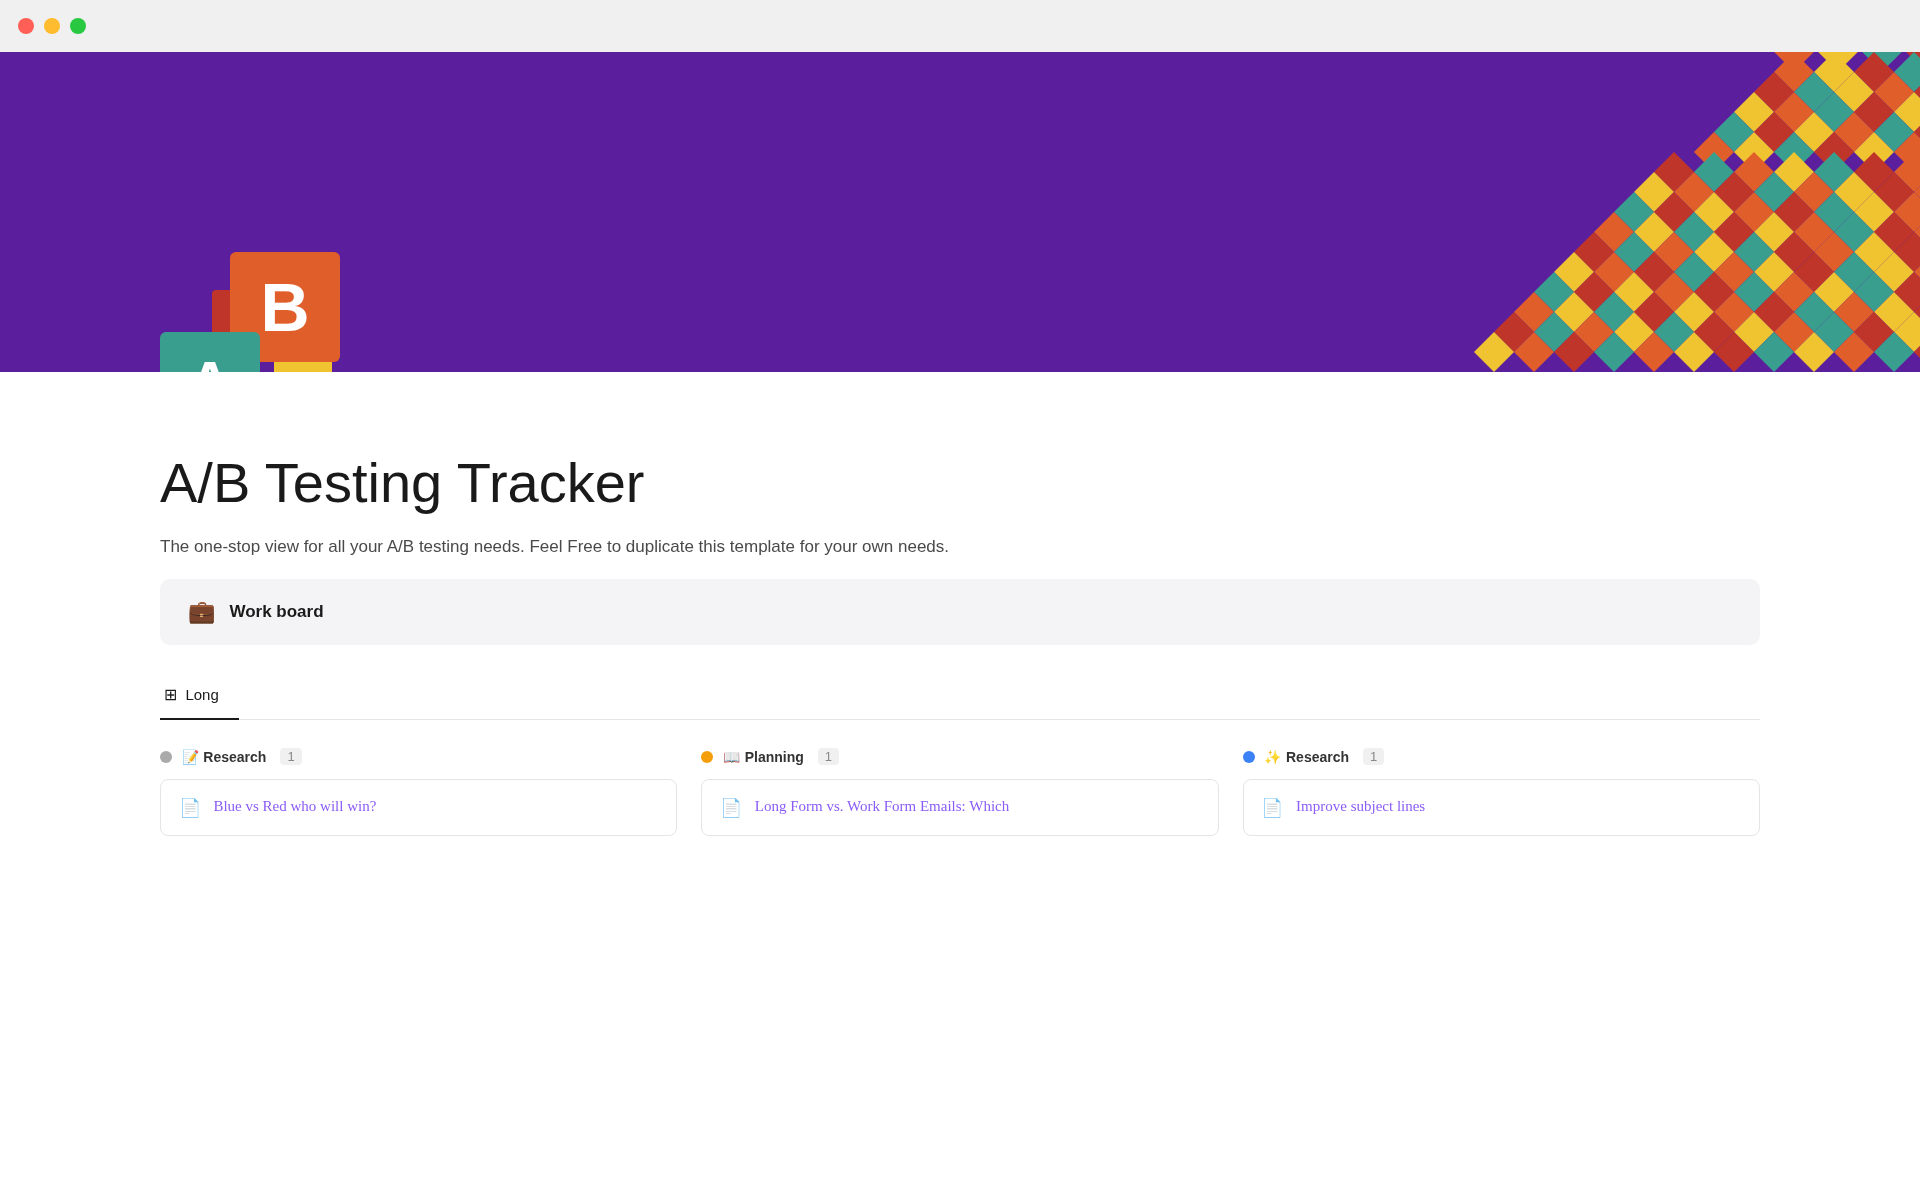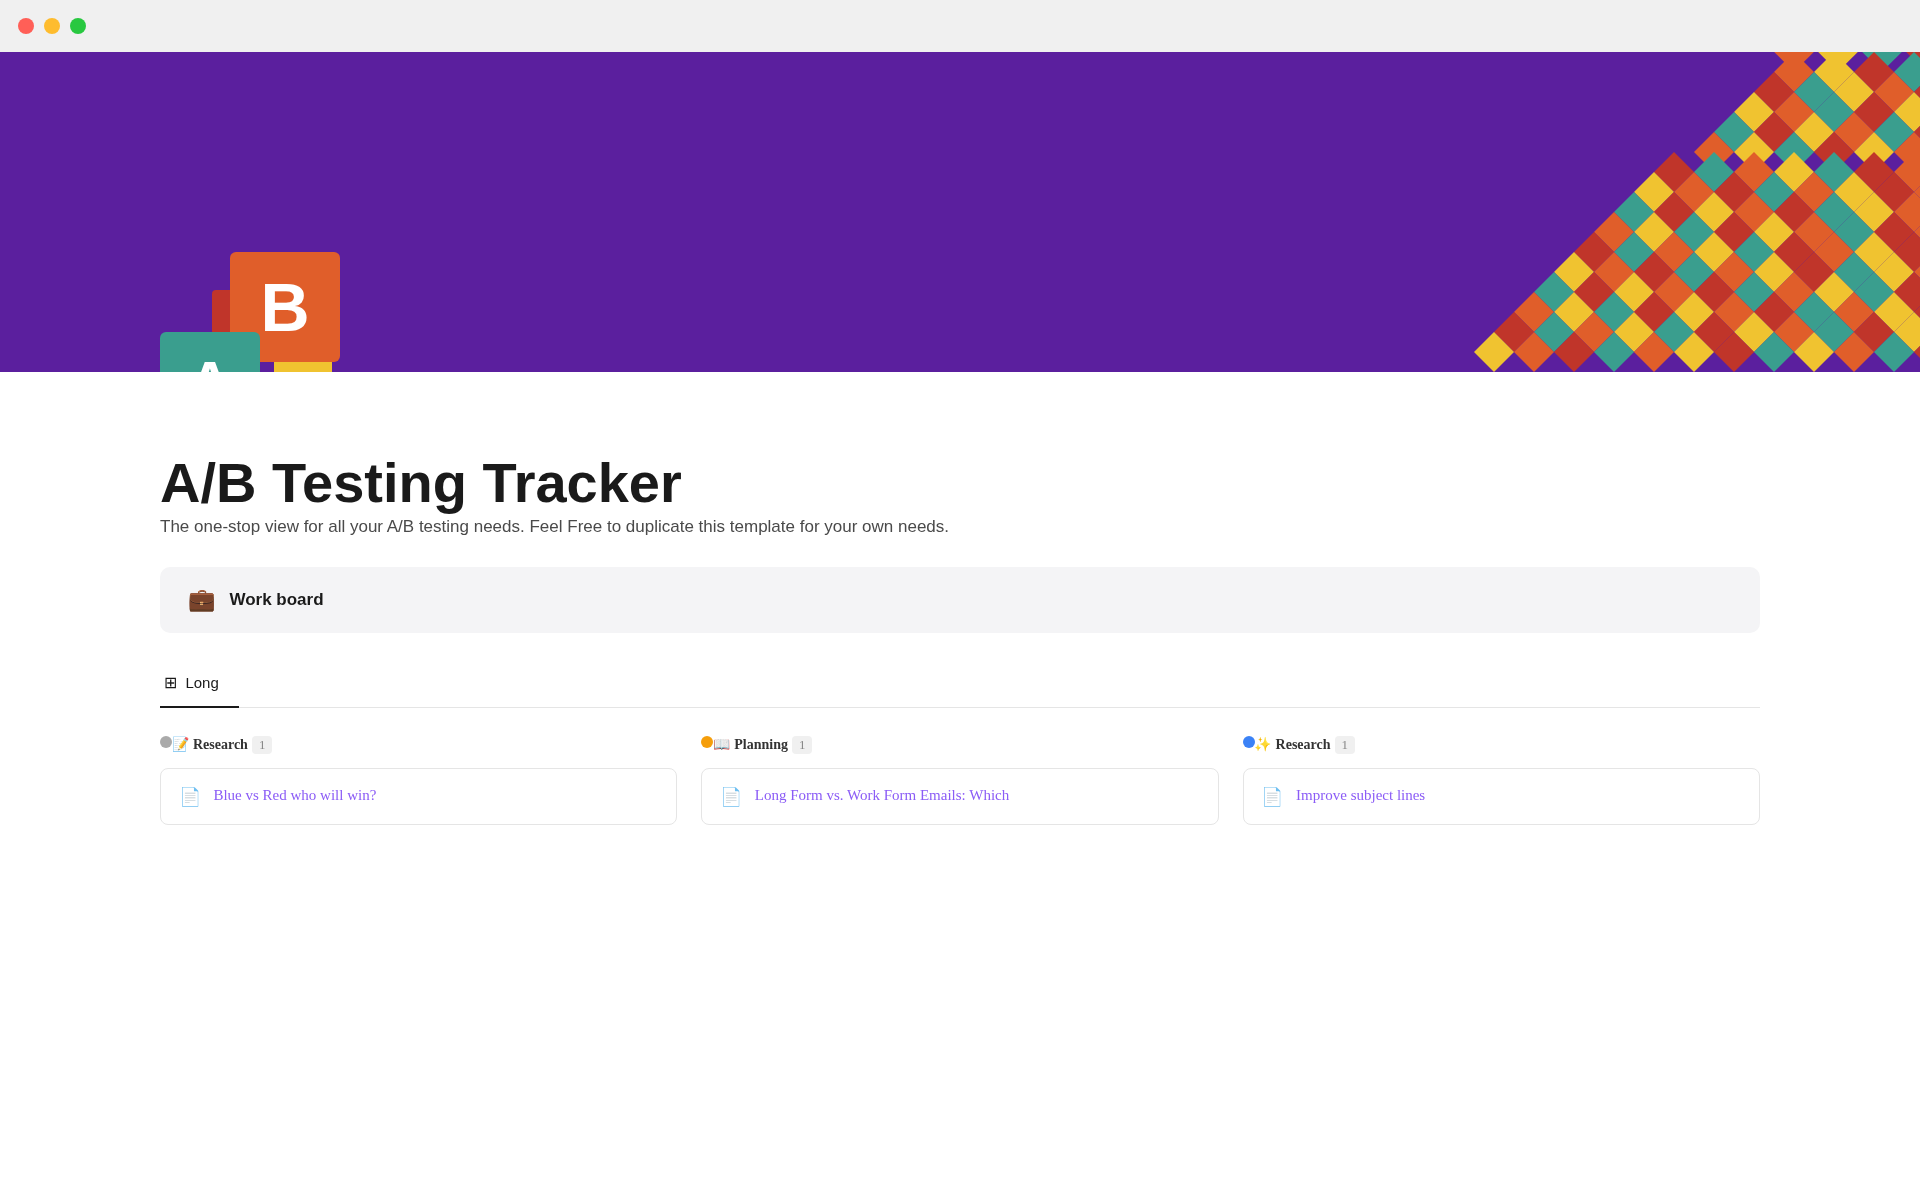--- a/index.html
+++ b/index.html
@@ -118,29 +118,30 @@
     }
 
     
     .page-content {
       padding: 80px 160px 60px 160px;
       background: #ffffff;
     }
 
     .page-title {
       font-size: 56px;
-      font-weight: 700;
+      font-weight: 400;
       color: #1a1a1a;
+      margin-bottom: 20px;
       line-height: 1.1;
     }
 
     .page-subtitle {
       font-size: 17px;
       color: #4a4a4a;
-      margin-bottom: 28px;
+      margin-bottom: 20px;
       line-height: 1.5;
     }
 
     
     .workboard-section {
       background: #f4f4f6;
       border-radius: 10px;
       padding: 20px 28px;
       margin-bottom: 28px;
       display: flex;
@@ -197,22 +198,23 @@
       align-items: flex-start;
     }
 
     .board-column {
       flex: 1;
       min-width: 0;
     }
 
     .column-header {
       display: flex;
+      align-items: center;
+      gap: 10px;
       margin-bottom: 14px;
-      font-family: Liberation Serif, serif;
     }
 
     .column-status-dot {
       width: 12px;
       height: 12px;
       border-radius: 50%;
     }
 
     .dot-gray { background: #aaaaaa; }
     .dot-orange { background: #f59e0b; }

